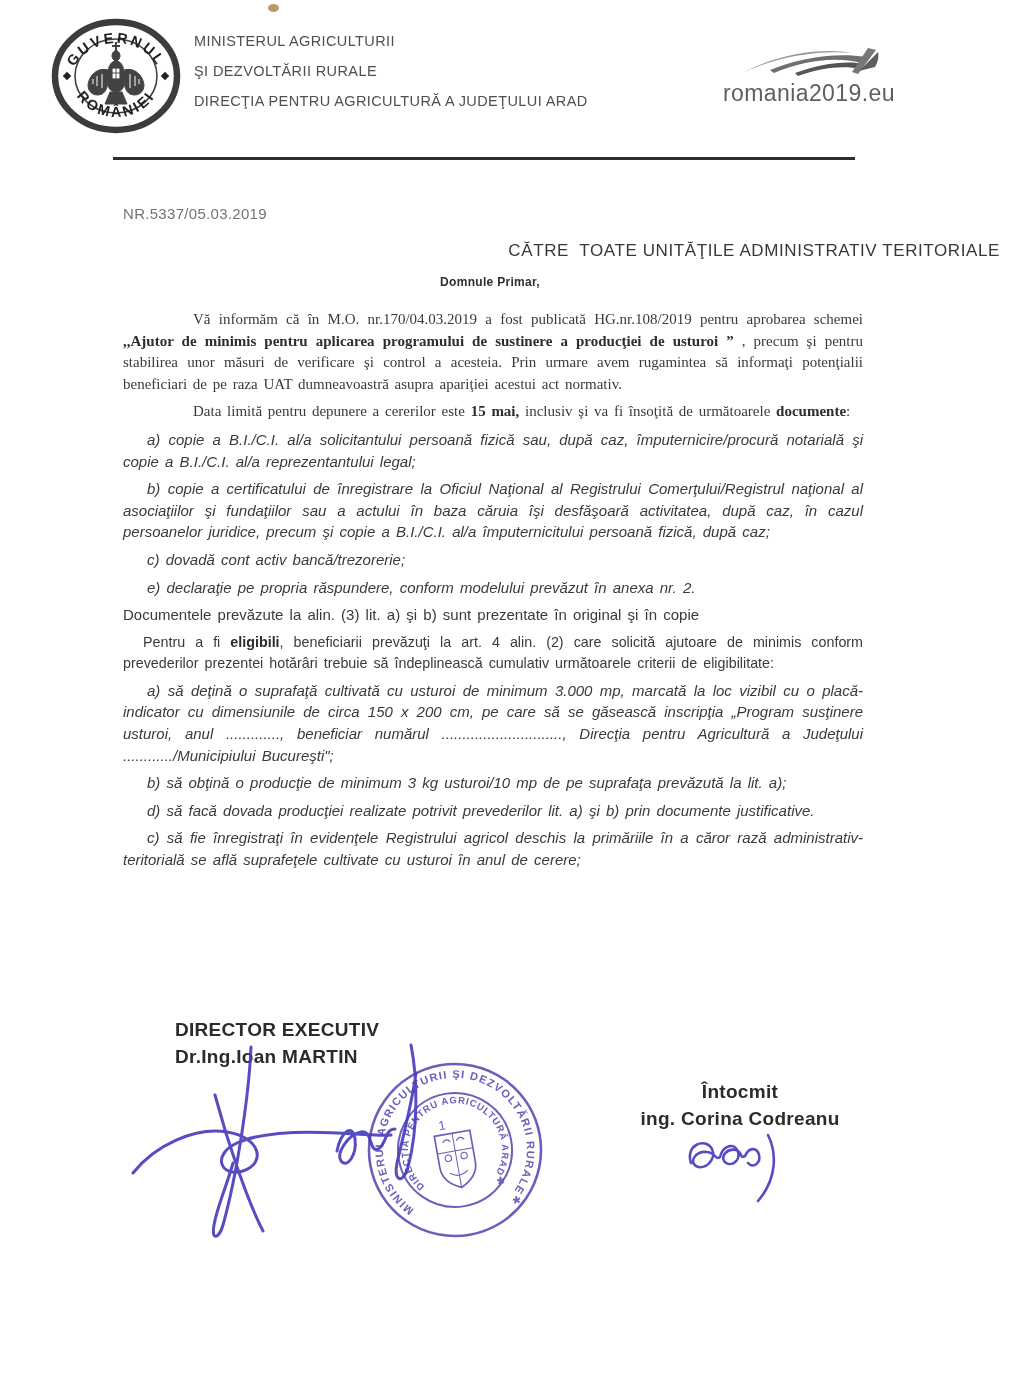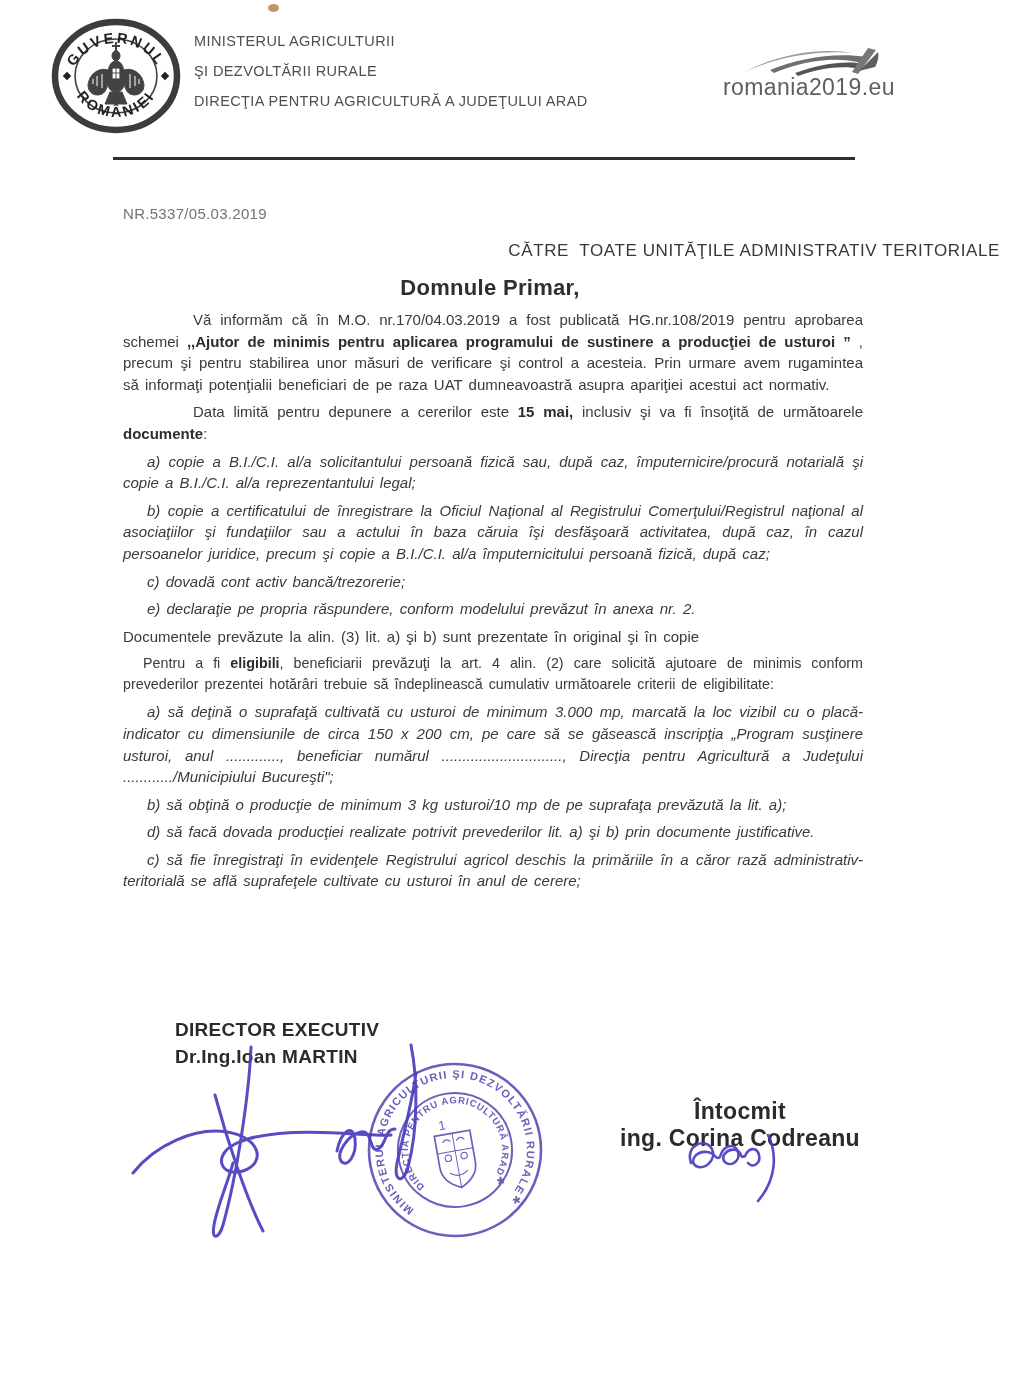--- a/index.html
+++ b/index.html
@@ -6,43 +6,43 @@
   .page{
     position:relative;width:1018px;height:1400px;margin:0 auto;
     background:#ffffff;overflow:hidden;
     font-family:"Liberation Sans","DejaVu Sans",sans-serif;
     color:#3a3a3a;
   }
   .abs{position:absolute;}
   
   .hdr-line{position:absolute;left:194px;width:560px;font-size:14.5px;
     letter-spacing:.4px;color:#4f4f4f;}
-  .logo-text{position:absolute;left:723px;top:74px;font-size:23px;color:#5f5f5f;
+  .logo-text{position:absolute;left:723px;top:80px;font-size:23px;color:#5f5f5f;
     letter-spacing:.4px;}
   .rule{position:absolute;left:113px;top:157px;width:742px;height:3px;background:#2e2e2e;}
   .dot-artifact{position:absolute;left:268px;top:4px;width:11px;height:8px;
     border-radius:50%;background:#b3854f;opacity:.85;}
   .ref{position:absolute;left:123px;top:205px;font-size:15px;color:#737373;letter-spacing:.3px;}
   .to-line{position:absolute;left:130px;top:241px;width:870px;text-align:right;
     font-size:17px;letter-spacing:.6px;color:#383838;white-space:pre-wrap;}
   .salutation{position:absolute;left:0;top:275px;width:980px;text-align:center;
-    font-size:22px;font-weight:bold;color:#2e2e2e;letter-spacing:.3px;}
+    font-size:12px;font-weight:bold;color:#2e2e2e;letter-spacing:.3px;}
   
   .body{position:absolute;left:123px;top:309px;width:740px;font-size:15px;
     line-height:21.6px;text-align:justify;color:#3a3a3a;word-spacing:2px;}
   .body p{margin:0 0 6px 0;}
-  .ind{text-indent:70px;}
+  .ind{text-indent:70px;font-family:Liberation Serif, serif;}
   .item{font-style:italic;text-indent:24px;}
   .small{font-size:14.3px;line-height:21px;text-indent:20px;}
   b,strong{color:#2d2d2d;}
   
   .sig-left{position:absolute;left:175px;top:1016px;font-weight:bold;color:#2b2b2b;
     font-size:19px;line-height:27px;letter-spacing:.3px;}
   .sig-right{position:absolute;left:600px;top:1078px;width:280px;text-align:center;
-    font-weight:bold;color:#2b2b2b;font-size:23px;line-height:27px;letter-spacing:.3px;margin-top:20px;}
+    font-weight:bold;color:#2b2b2b;font-size:19px;line-height:27px;letter-spacing:.3px;}
   svg text{font-family:"Liberation Sans","DejaVu Sans",sans-serif;}
 </style>
 </head>
 <body>
 
 <div class="page">
 
   <div class="dot-artifact"></div>
 
   <svg class="abs" style="left:50px;top:18px;" width="132" height="116" viewBox="-66 -58 132 116">

